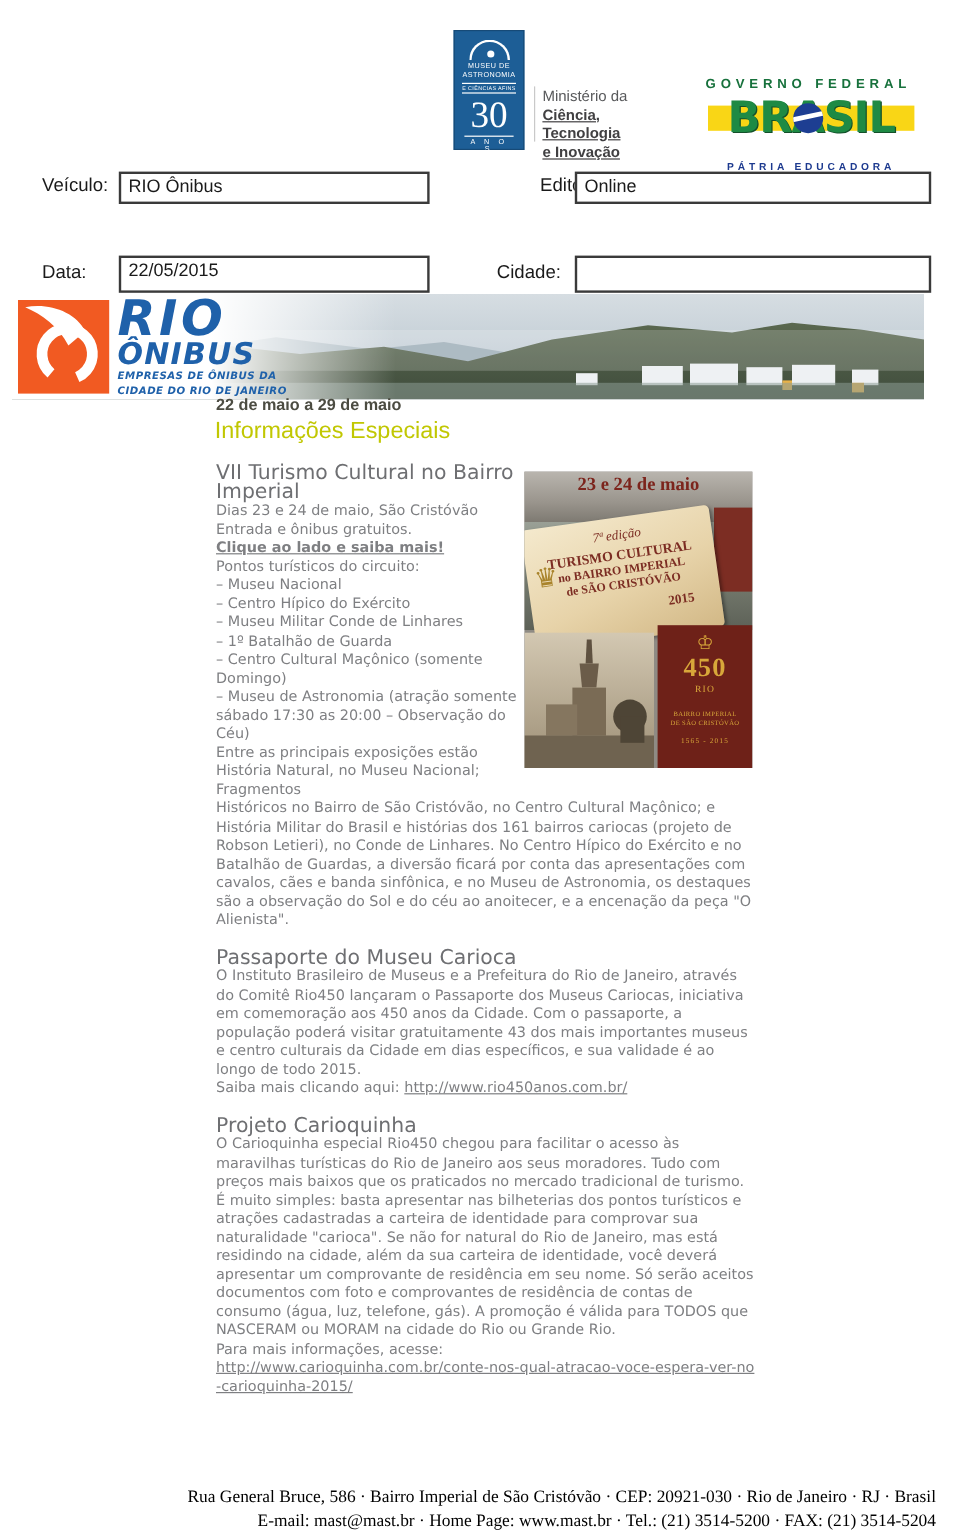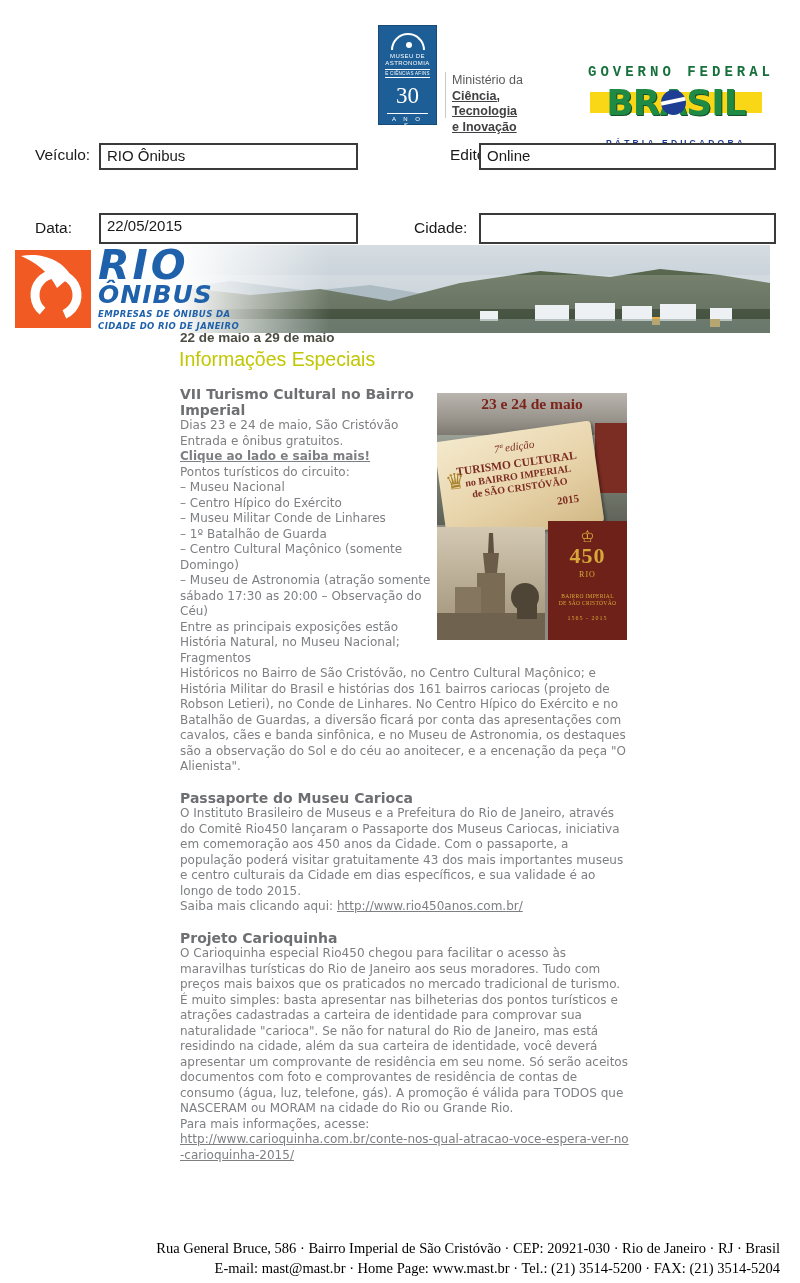--- a/index.html
+++ b/index.html
@@ -5,30 +5,30 @@
   * { margin:0; padding:0; box-sizing:border-box; }
   body { background:#fff; font-family:"Liberation Sans", sans-serif; }
   .page { position:relative; width:800px; height:1283px; background:#fff; overflow:hidden; margin:0 auto; }
 
   
   .mast-logo { position:absolute; left:378px; top:25px; width:59px; height:100px; background:#1d5e96; border:1px solid #164a77; color:#fff; text-align:center; }
   .mast-dome { width:34px; height:17px; border:2px solid #fff; border-bottom:none; border-radius:17px 17px 0 0; margin:7px auto 3px; position:relative; }
   .mast-dome::after { content:""; position:absolute; left:13px; top:7px; width:6px; height:6px; background:#fff; border-radius:50%; }
   .mast-name { font-size:6px; letter-spacing:.4px; line-height:7px; }
   .mast-sub { font-size:4.5px; letter-spacing:.3px; border-top:1px solid #fff; border-bottom:1px solid #fff; margin:2px 6px; padding:1px 0; }
-  .mast-30 { font-family:"Liberation Serif", serif; font-size:23px; line-height:32px; font-weight:normal; }
+  .mast-30 { font-family:"Liberation Serif", serif; font-size:31px; line-height:32px; font-weight:normal; }
   .mast-anos { font-size:6px; letter-spacing:3px; border-top:1px solid #fff; margin:1px 8px 0; padding-top:2px; }
 
   .header-divider { position:absolute; left:445px; top:72px; width:1px; height:46px; background:#c9c9c9; }
 
   .ministry { position:absolute; left:452px; top:73px; width:116px; text-align:left; color:#58595b; font-size:12.5px; line-height:15.5px; }
   .ministry .b { font-weight:bold; color:#414042; }
 
   .brasil-logo { position:absolute; left:588px; top:64px; width:176px; }
-  .brasil-top { font-size:14px; font-weight:bold; letter-spacing:4px; color:#17713c; text-align:left; white-space:nowrap;font-family:Liberation Mono, monospace; }
+  .brasil-top { font-size:11px; font-weight:bold; letter-spacing:4px; color:#17713c; text-align:left; white-space:nowrap; }
   .brasil-name-wrap { position:relative; height:41px; margin-top:2px; }
   .brasil-yellow { position:absolute; left:2px; right:2px; top:10px; height:21px; background:#f9d616; }
   .brasil-name { position:relative; font-size:36px; font-weight:bold; color:#1e8a44; text-align:center; line-height:41px; letter-spacing:-1px; text-shadow:1px 1px 0 #14502a; font-family:"DejaVu Sans", sans-serif; }
   .brasil-globe { position:absolute; left:50%; top:8px; width:25px; height:25px; margin-left:-15px; border-radius:50%; background:#1d3e92; overflow:hidden; }
   .brasil-globe::after { content:""; position:absolute; left:-3px; top:9px; width:32px; height:4px; background:#fff; transform:rotate(-12deg); }
   .brasil-bottom { font-size:8.5px; font-weight:bold; letter-spacing:3.2px; color:#1d3a8f; text-align:center; margin-top:15px; white-space:nowrap; }
 
   
   .form-label { position:absolute; font-size:15.5px; color:#1a1a1a; }
   .form-box { position:absolute; background:#fff; border:2px solid #3a3a3a; font-size:15px; color:#1a1a1a; padding:2px 6px 12px; z-index:5; }
@@ -42,21 +42,21 @@
   .ro-text { position:absolute; left:88px; top:0; color:#1f61aa; font-style:italic; font-weight:bold; font-family:"DejaVu Sans", sans-serif; }
   .ro-rio { font-size:41px; line-height:40px; letter-spacing:3px; }
   .ro-onibus { font-size:25px; line-height:25px; letter-spacing:1px; margin-top:-3px; }
   .ro-sub { font-size:8.5px; line-height:10px; letter-spacing:.4px; margin-top:2px; }
 
   
   .date-range { position:absolute; left:180px; top:330px; font-size:13.5px; font-weight:bold; color:#4c4c42; }
   .section-title { position:absolute; left:179px; top:348px; font-size:19.5px; color:#c1c702; }
 
   .content { position:absolute; left:180px; top:387px; width:450px; font-family:"DejaVu Sans", sans-serif; font-size:12px; line-height:15.5px; color:#7e7f82; }
-  .art-title { font-size:14px; font-weight:bold; color:#6e6f72; }
+  .art-title { font-size:17px; font-weight:normal; color:#6e6f72; }
   .b { font-weight:bold;text-decoration:underline; }
   .narrow { width:257px; min-height:252px; }
   .link { color:#7e7f82; text-decoration:underline; cursor:pointer; word-break:break-all; }
   .article { margin-top:16px; }
 
   
   .flyer { position:absolute; left:257px; top:6px; width:190px; height:247px; overflow:hidden; background:#8f8b84; }
   .fly-top { position:absolute; left:0; top:0; width:190px; height:42px;
       background:linear-gradient(180deg,#b9b5ae 0%,#9a958d 60%,#7e7a72 100%); }
   .fly-date { position:absolute; left:0; top:3px; width:100%; text-align:center; font-size:15.5px; font-weight:bold; color:#7c241c; font-family:"Liberation Serif", serif; }

